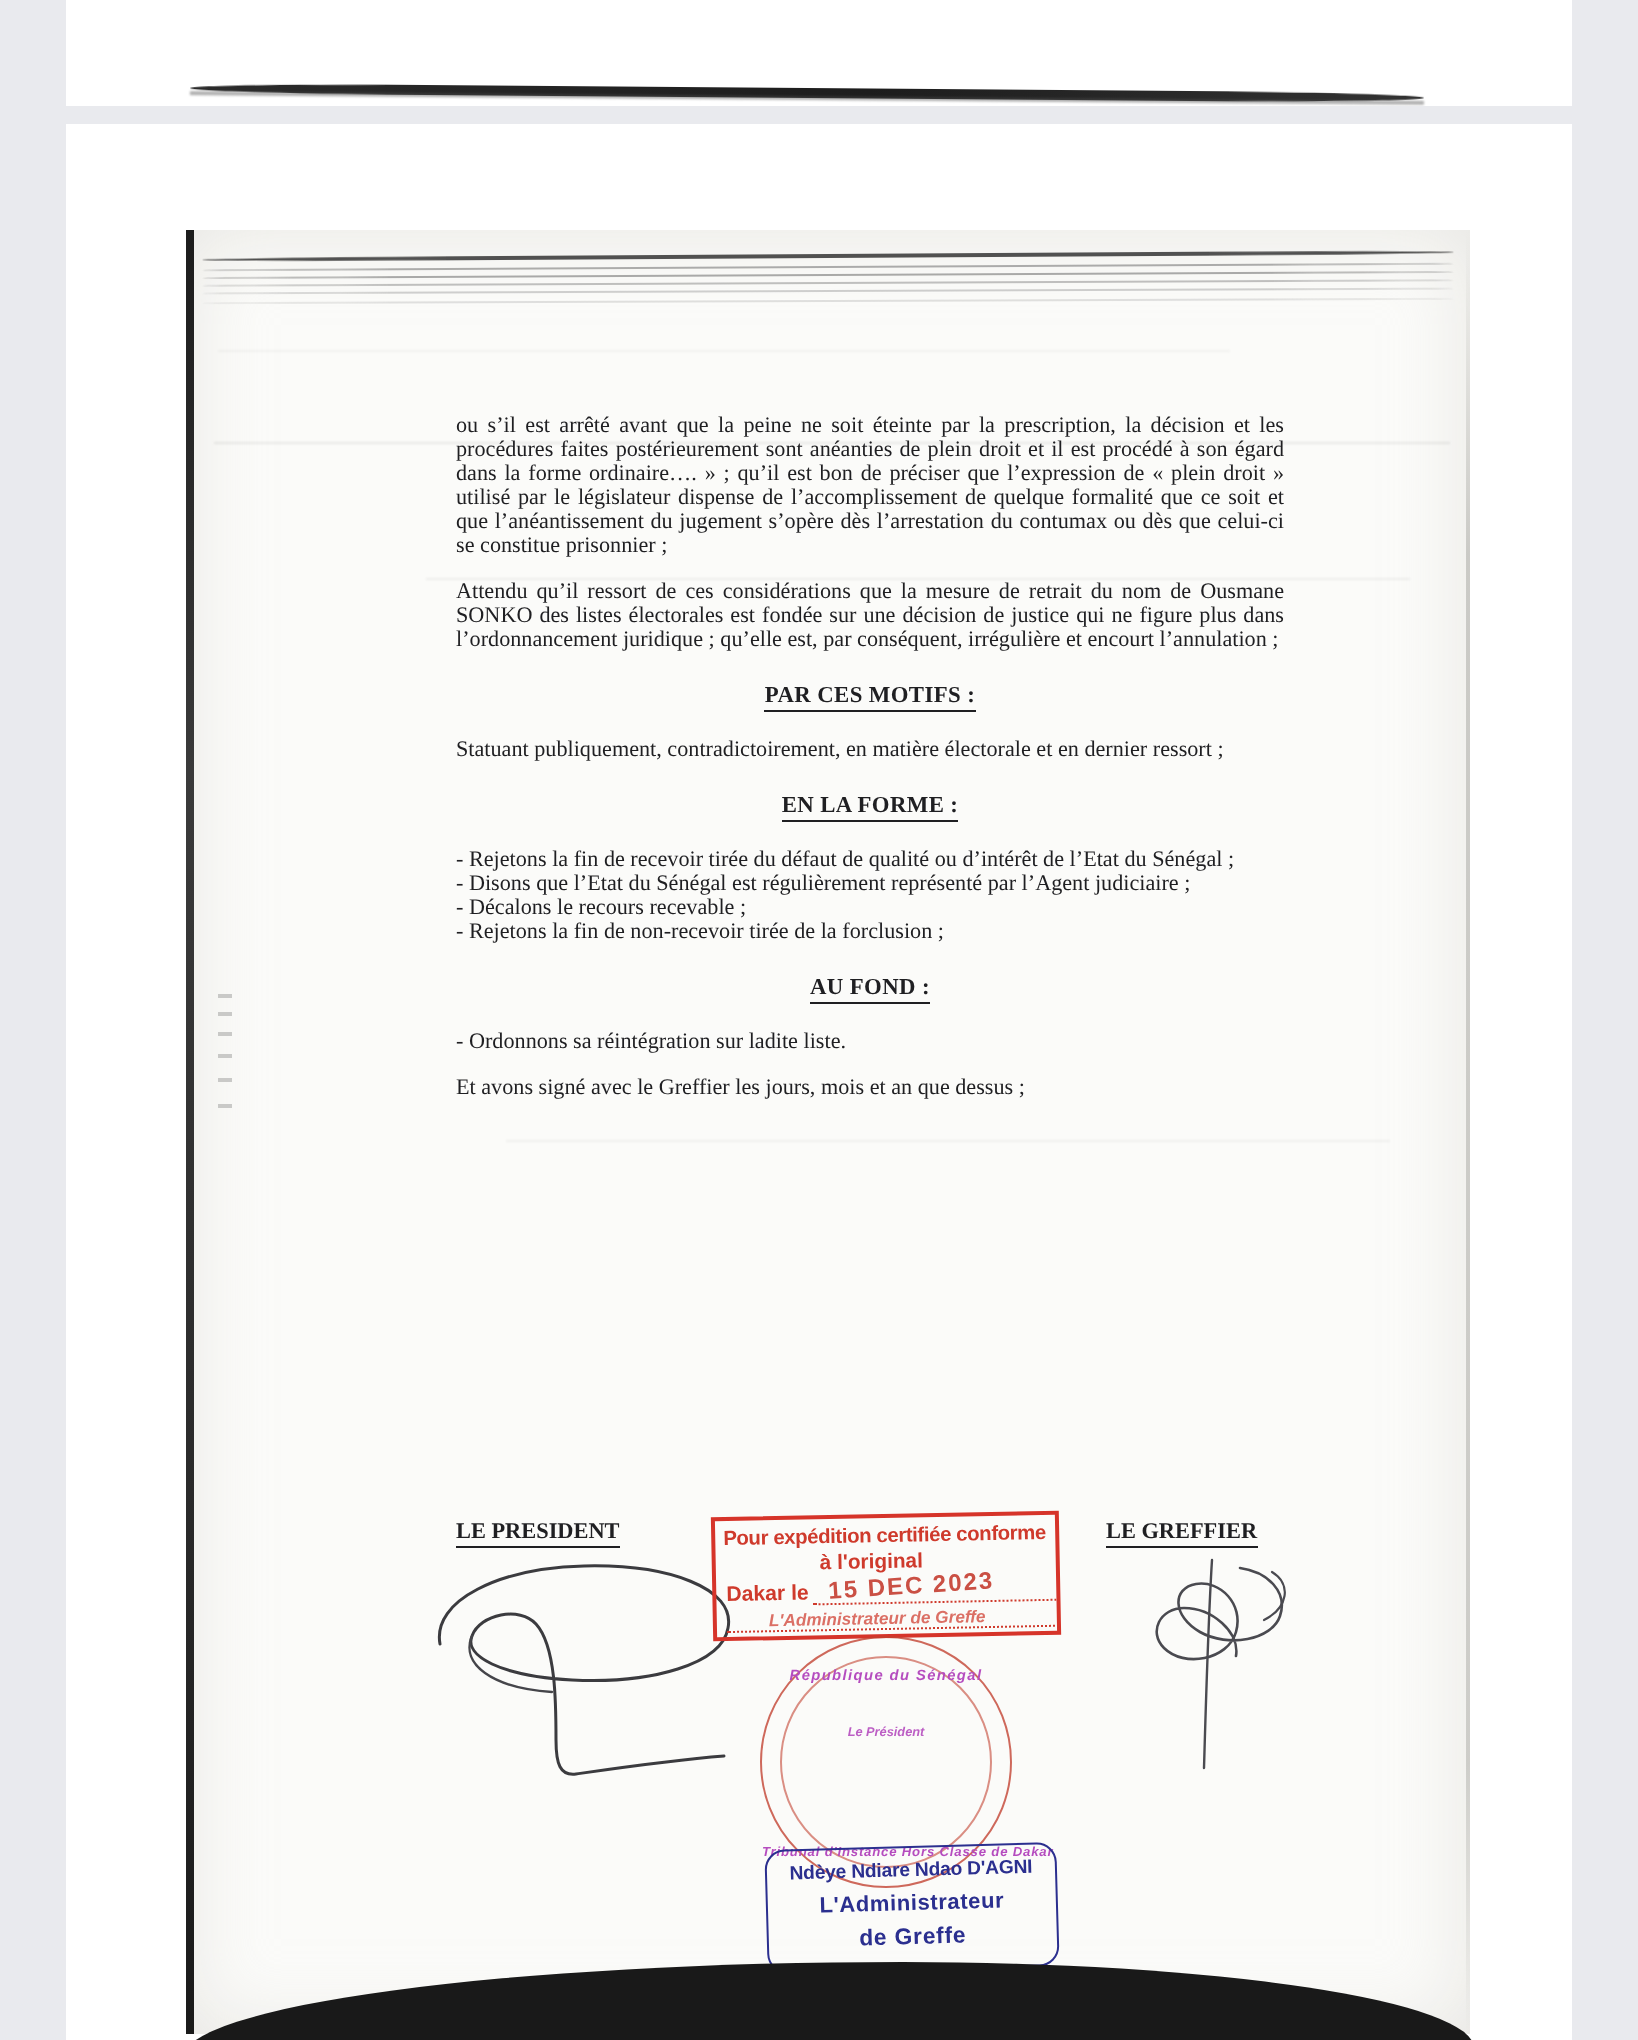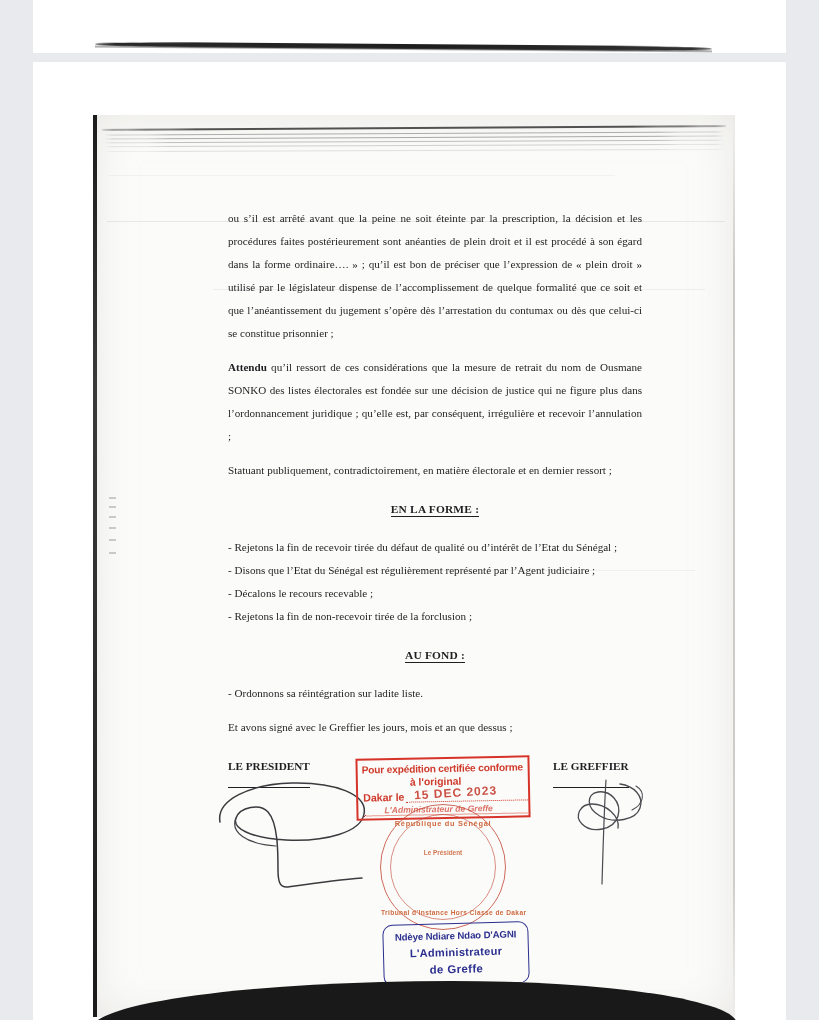--- a/index.html
+++ b/index.html
@@ -156,29 +156,29 @@
   }
 
   
   .body-text {
     position: absolute;
     left: 135px;
     top: 92px;
     width: 414px;
     color: #1f1f22;
     font-size: 11.1px;
-    line-height: 23px;
+    line-height: 12px;
     text-align: justify;
     text-justify: inter-word;
   }
   .para {
     margin: 0 0 11px 0;
     text-align: justify;
   }
-  .para b { font-weight: 700; }
+  .para b { font-weight: 400; }
 
   .heading {
     text-align: center;
     font-weight: 700;
     font-size: 11.4px;
     letter-spacing: 0.2px;
     margin: 16px 0 15px 0;
   }
   .heading span {
     border-bottom: 1.1px solid #1f1f22;
@@ -203,21 +203,21 @@
   }
   .sig-label {
     position: absolute;
     font-weight: 700;
     font-size: 11.2px;
     color: #1f1f22;
     white-space: nowrap;
   }
   .sig-label span {
     border-bottom: 1.1px solid #1f1f22;
-    padding-bottom: 15px;
+    padding-bottom: 1px;
   }
   .sig-president-label { left: 0px; top: 0px; }
   .sig-greffier-label  { left: 325px; top: 0px; }
 
   .sig-ink { position: absolute; pointer-events: none; }
   .sig-president-ink { left: -22px; top: 14px; }
   .sig-greffier-ink  { left: 320px; top: 12px; }
 
   
   .red-stamp {
@@ -273,27 +273,28 @@
     color: #c4392c;
     transform: rotate(-2.5deg);
     letter-spacing: 1px;
     opacity: 0.88;
   }
 
   
   .seal {
     position: absolute;
     left: 152px;
-    top: 44px;
+    top: 58px;
     width: 124px;
     height: 124px;
     border-radius: 50%;
     border: 1.6px solid #c2402f;
-    color: #c2410c;
+    color: #a21caf;
     opacity: 0.78;
+    font-style: italic;
   }
   .seal::before {
     content: "";
     position: absolute;
     left: 9px; top: 9px; right: 9px; bottom: 9px;
     border-radius: 50%;
     border: 1.1px solid #c2402f;
     opacity: 0.75;
   }
   .seal-arc {
@@ -384,22 +385,23 @@
         <i style="top:19px;"></i>
         <i style="top:30px;"></i>
         <i style="top:42px;"></i>
         <i style="top:55px;"></i>
       </div>
 
       <div class="body-text">
 
         <p class="para">ou s’il est arrêté avant que la peine ne soit éteinte par la prescription, la décision et les procédures faites postérieurement sont anéanties de plein droit et il est procédé à son égard dans la forme ordinaire…. » ;  qu’il est bon de préciser que l’expression de « plein droit » utilisé par le législateur dispense de l’accomplissement de quelque formalité que ce soit  et que l’anéantissement du jugement s’opère dès l’arrestation du contumax ou dès que celui-ci  se constitue prisonnier ;</p>
 
-        <p class="para"><b>Attendu</b><span> qu’il ressort de ces considérations que la mesure de retrait du nom de Ousmane SONKO des listes électorales est fondée sur une décision de justice qui ne figure plus dans l’ordonnancement juridique ; qu’elle est, par conséquent, irrégulière et recevoir l’annulation ;</span></p>
-
+        <p class="para"><b>Attendu</b><span> qu’il ressort de ces considérations que la mesure de retrait du nom de Ousmane SONKO des listes électorales est fondée sur une décision de justice qui ne figure plus dans l’ordonnancement juridique ; qu’elle est, par conséquent, irrégulière et encourt l’annulation ;</span></p>
+
+        <div class="heading"><span>PAR CES MOTIFS :</span></div>
 
         <p class="para">Statuant publiquement, contradictoirement, en matière électorale et en dernier ressort ;</p>
 
 
         <div class="heading"><span>EN LA FORME :</span></div>
 
         <div class="list">
           <p class="li">- Rejetons la fin de recevoir tirée du défaut de qualité ou d’intérêt de l’Etat du Sénégal ;</p>
           <p class="li">- Disons que l’Etat du Sénégal est régulièrement représenté par l’Agent judiciaire ;</p>
           <p class="li">- Décalons le recours recevable ;</p>

